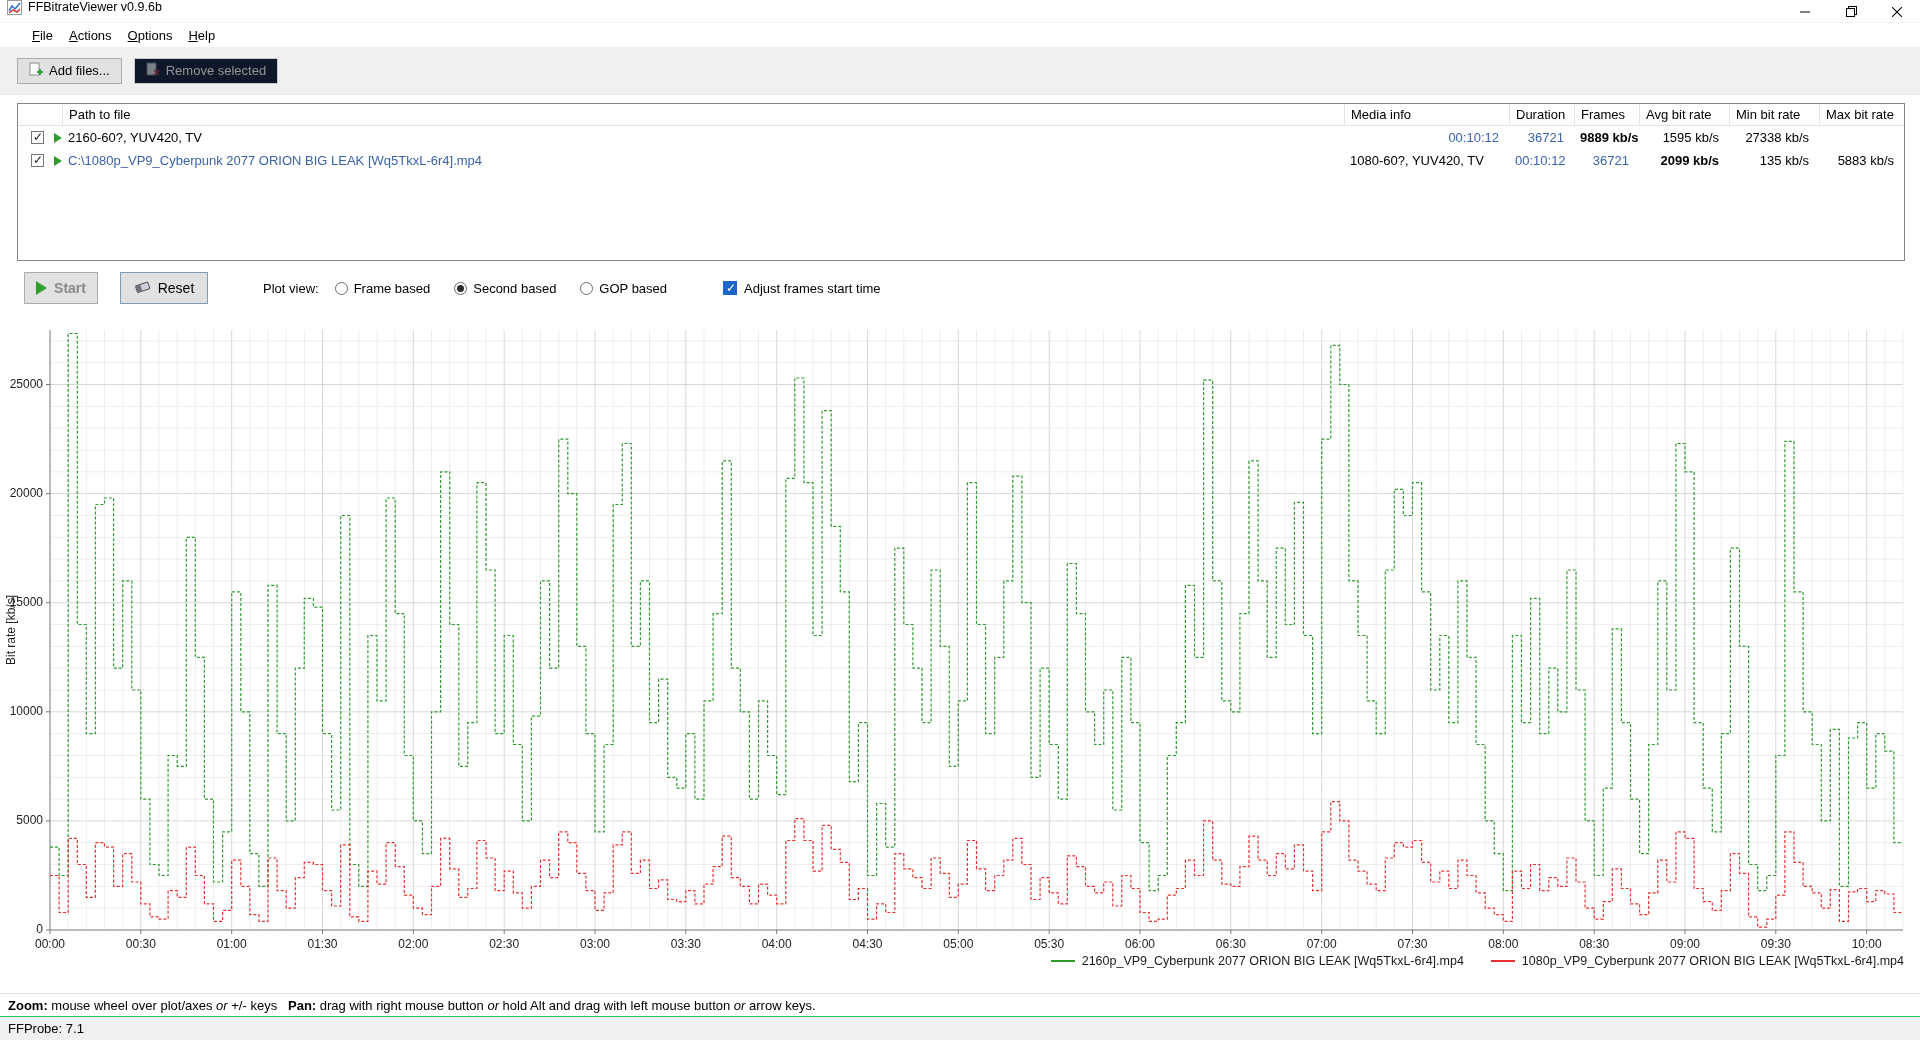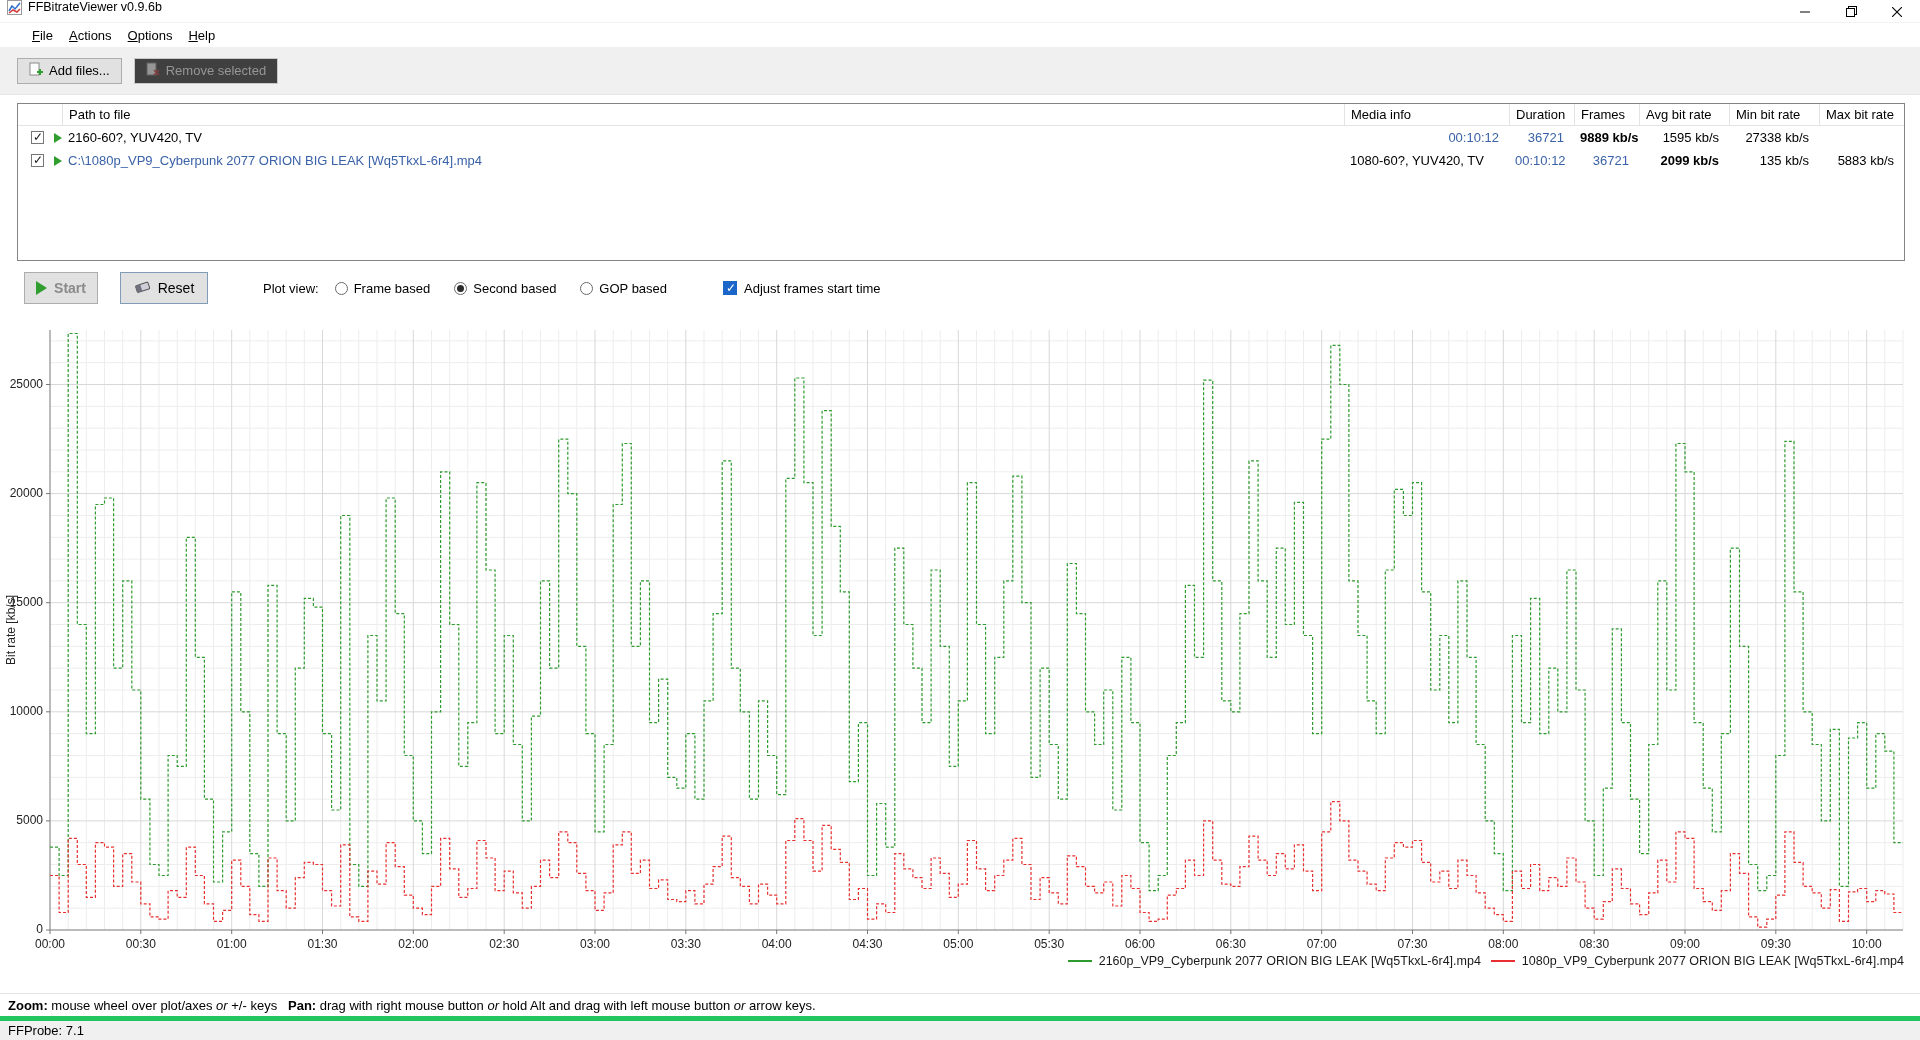--- a/index.html
+++ b/index.html
@@ -21,21 +21,21 @@
   .winbtn svg{display:block;}
 
   
   .menubar{position:absolute;top:23px;left:0;right:0;height:24px;background:#fff;display:flex;align-items:center;padding-left:4px;margin-left:20px;}
   .menu-item{padding:3px 8px;font-size:13px;}
   .menu-item u{text-decoration:underline;}
 
   
   .toolbar{position:absolute;top:47px;left:0;right:0;height:48px;background:#f0f0f0;display:flex;align-items:center;padding-left:17px;gap:12px;border-bottom:1px solid #e6e6e6;}
   .tbtn{display:inline-flex;align-items:center;gap:6px;height:26px;padding:0 11px;background:#e1e1e1;border:1px solid #adadad;font-size:13px;justify-content:center;}
-  .tbtn.disabled{background:#404040;border-color:#c9c9c9;color:#969696;}
+  .tbtn.disabled{background:#0f172a;border-color:#c9c9c9;color:#969696;}
   .tbtn.disabled svg{opacity:.45;}
 
   
   .table-panel{position:absolute;top:103px;left:17px;width:1888px;height:158px;border:1px solid #848484;background:#fff;overflow:hidden;}
   .tgrid{display:grid;grid-template-columns:26px 18px 1fr 165px 65px 65px 90px 90px 85px;align-items:center;}
   .thead{height:22px;border-bottom:1px solid #e3e3e3;font-size:13px;color:#000;}
   .thead .hcell{padding:0 6px;height:22px;line-height:22px;border-left:1px solid #e3e3e3;overflow:hidden;white-space:nowrap;}
   .thead .hcell:first-child,.thead .hcell:nth-child(2){border-left:none;}
   .trow{height:23px;font-size:13px;}
   .cell{white-space:nowrap;overflow:hidden;padding:0 6px;}
@@ -58,29 +58,29 @@
   .radio .dot{width:13px;height:13px;border:1px solid #6a6a6a;border-radius:50%;background:#fff;position:relative;}
   .radio.selected .dot::after{content:"";position:absolute;left:2px;top:2px;width:7px;height:7px;border-radius:50%;background:#2b2b2b;}
   .adjust-check{display:flex;align-items:center;gap:7px;margin-left:56px;font-size:13px;}
   .checkbox{width:14px;height:14px;border:1px solid #767676;background:#fff;position:relative;}
   .checkbox.checked{background:#1b66c9;border-color:#1b66c9;}
   .checkbox.checked::after{content:"\2713";position:absolute;left:2px;top:-1px;font-size:12px;color:#fff;}
 
   
   #plot-svg{position:absolute;top:318px;left:0;width:1920px;height:648px;}
   #plot-svg text{font-family:"Liberation Sans", sans-serif;}
-  .legend{position:absolute;top:954px;right:16px;display:flex;align-items:center;gap:10px;}
+  .legend{position:absolute;top:954px;right:16px;display:flex;align-items:center;gap:27px;}
   .legend-item{display:flex;align-items:center;gap:7px;font-size:12.5px;color:#1a1a1a;}
   .legend-sample{width:24px;height:0;border-top:2px solid #000;}
 
   
   .help-line{position:absolute;top:993px;left:0;right:0;height:22px;border-top:1px solid #e3e3e3;padding:4px 0 0 8px;font-size:13px;white-space:pre;}
   .help-line .b{font-weight:bold;}
   .help-line .i{font-style:italic;}
-  .statusbar{position:absolute;bottom:0;left:0;right:0;height:24px;background:#f0f0f0;border-top:5px solid #22c55e;display:flex;align-items:center;padding-left:8px;font-size:13px;}
+  .statusbar{position:absolute;bottom:0;left:0;right:0;height:24px;background:#f0f0f0;border-top:1px solid #22c55e;display:flex;align-items:center;padding-left:8px;font-size:13px;}
 </style>
 </head>
 <body>
 
 <div class="titlebar">
   <span class="app-icon">
     <svg width="15" height="15" viewBox="0 0 15 15">
         <rect x="0.5" y="0.5" width="14" height="14" fill="#fff" stroke="#9a9a9a"></rect>
         <polyline points="2,11 5,6 8,9 13,3" fill="none" stroke="#2f6fce" stroke-width="1.5"></polyline>
         <polyline points="2,13 6,10 10,12 13,9" fill="none" stroke="#d43b3b" stroke-width="1.5"></polyline>

